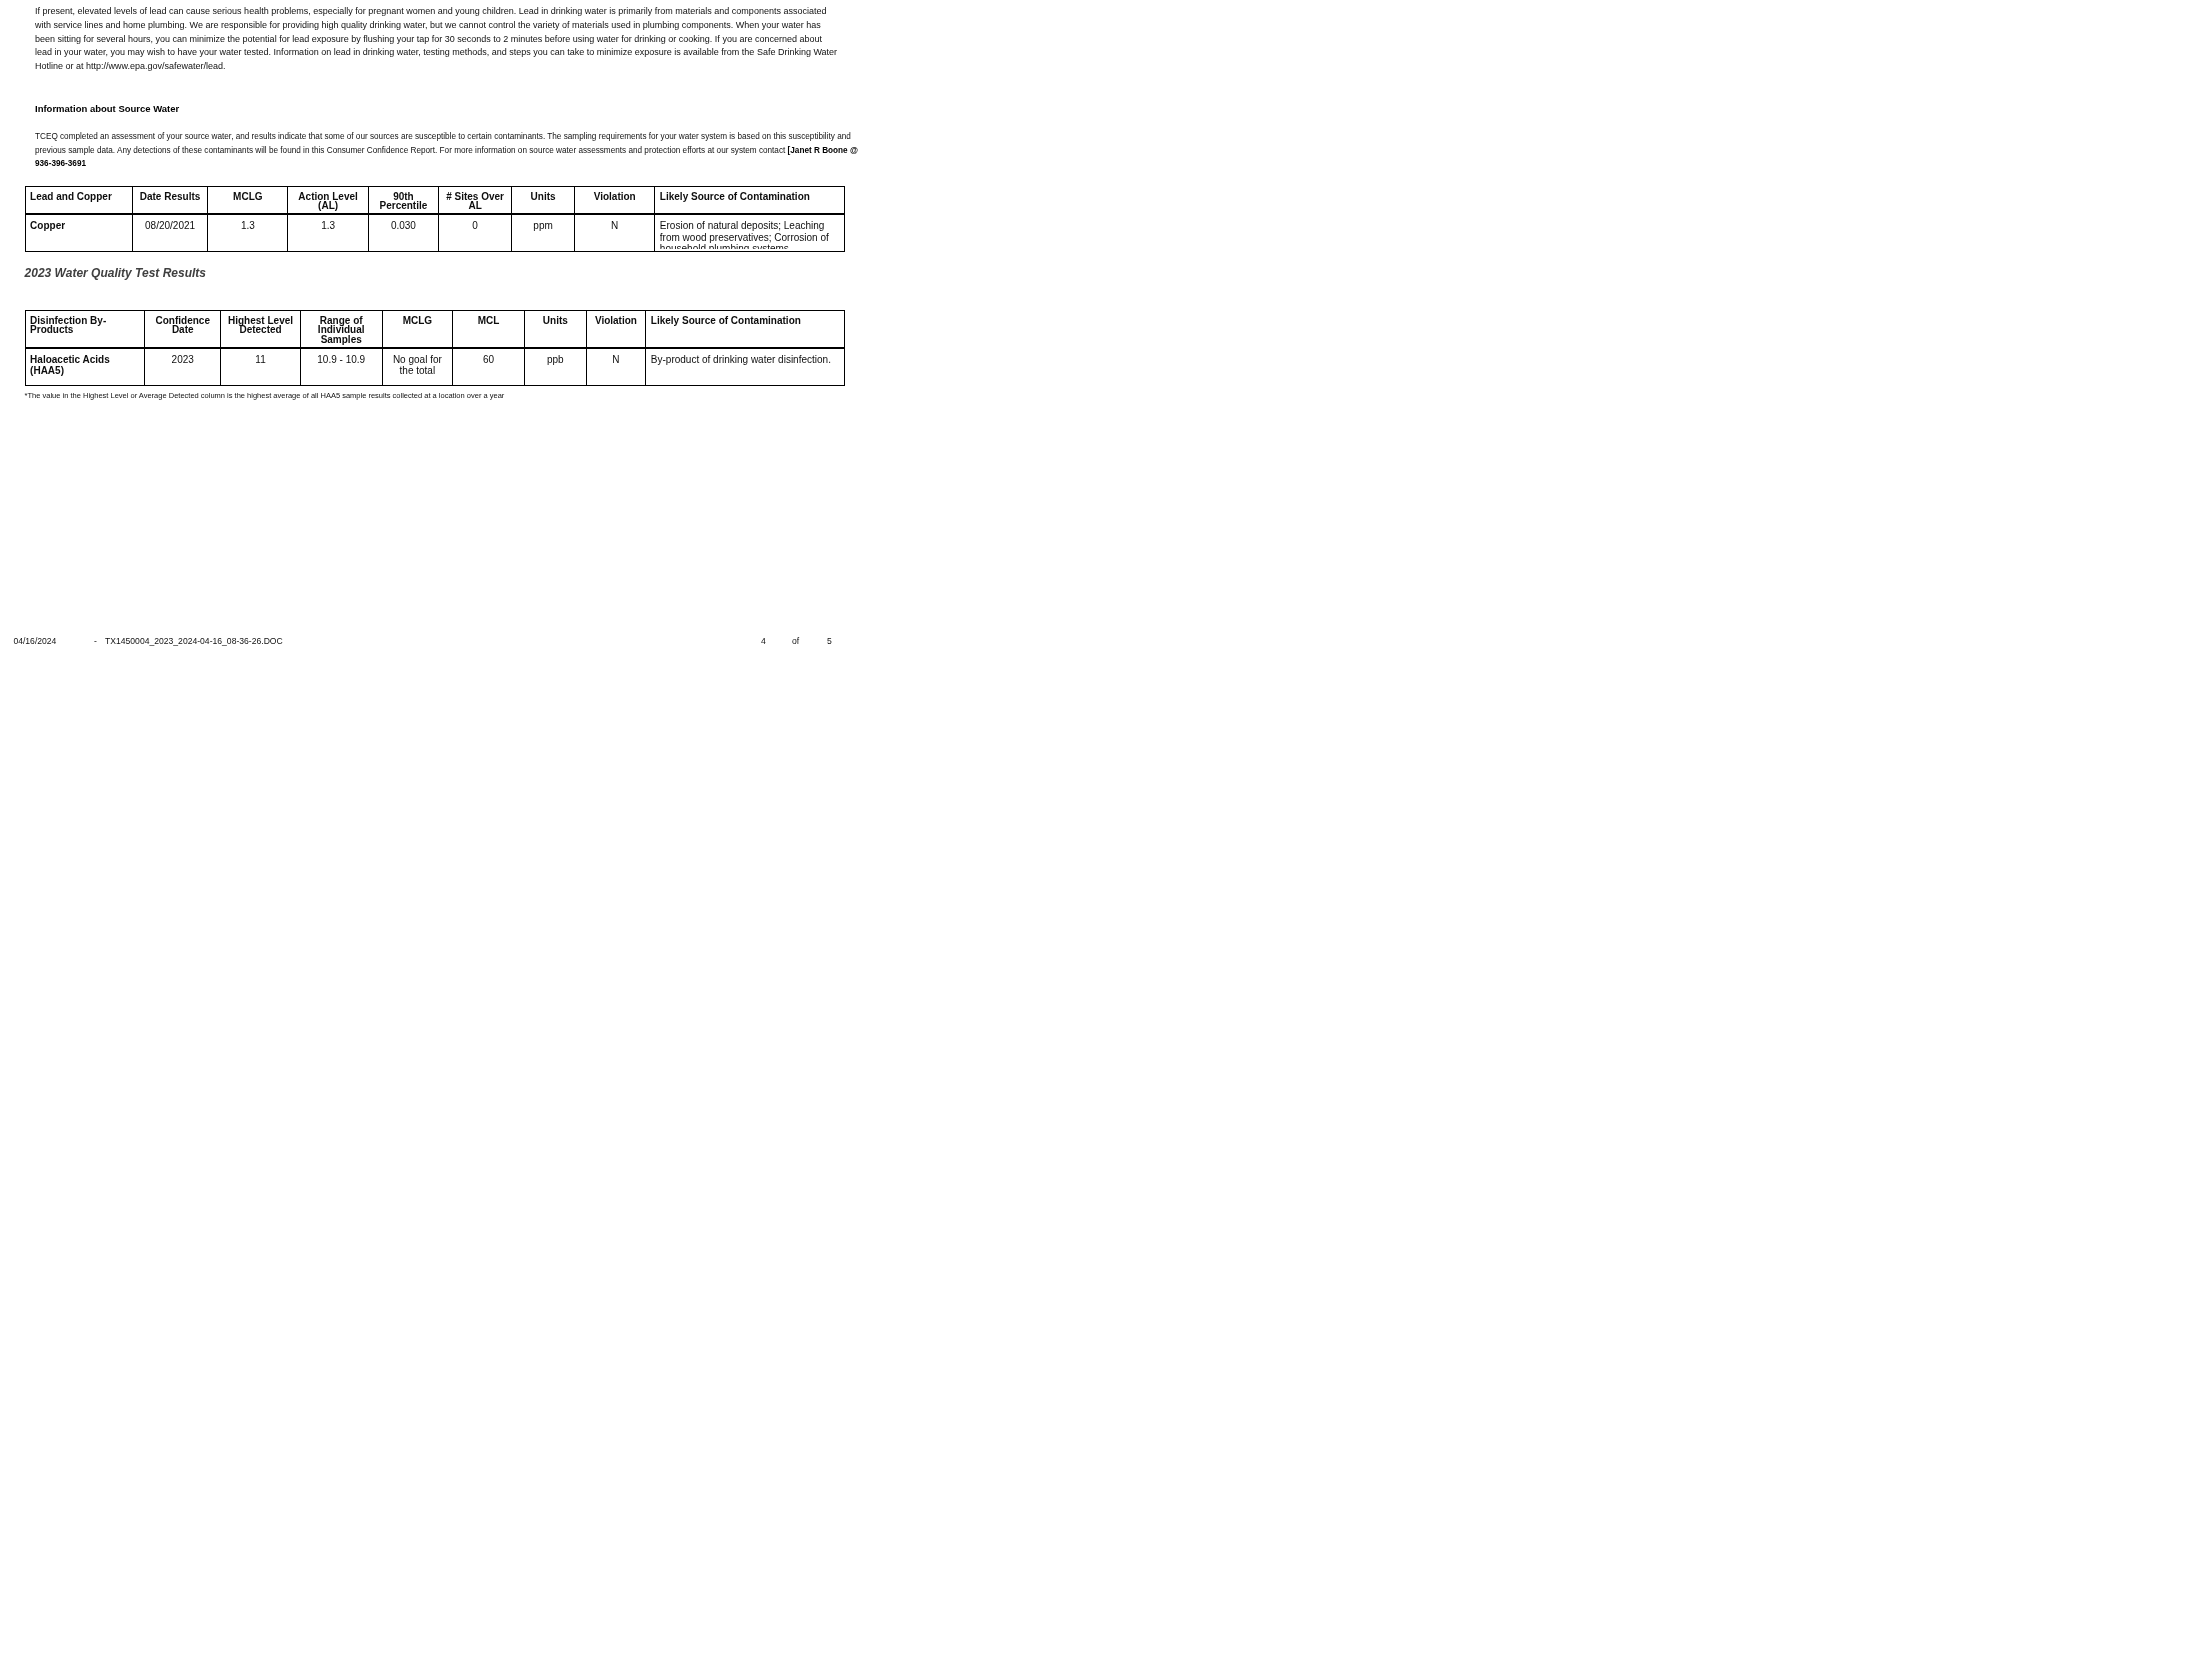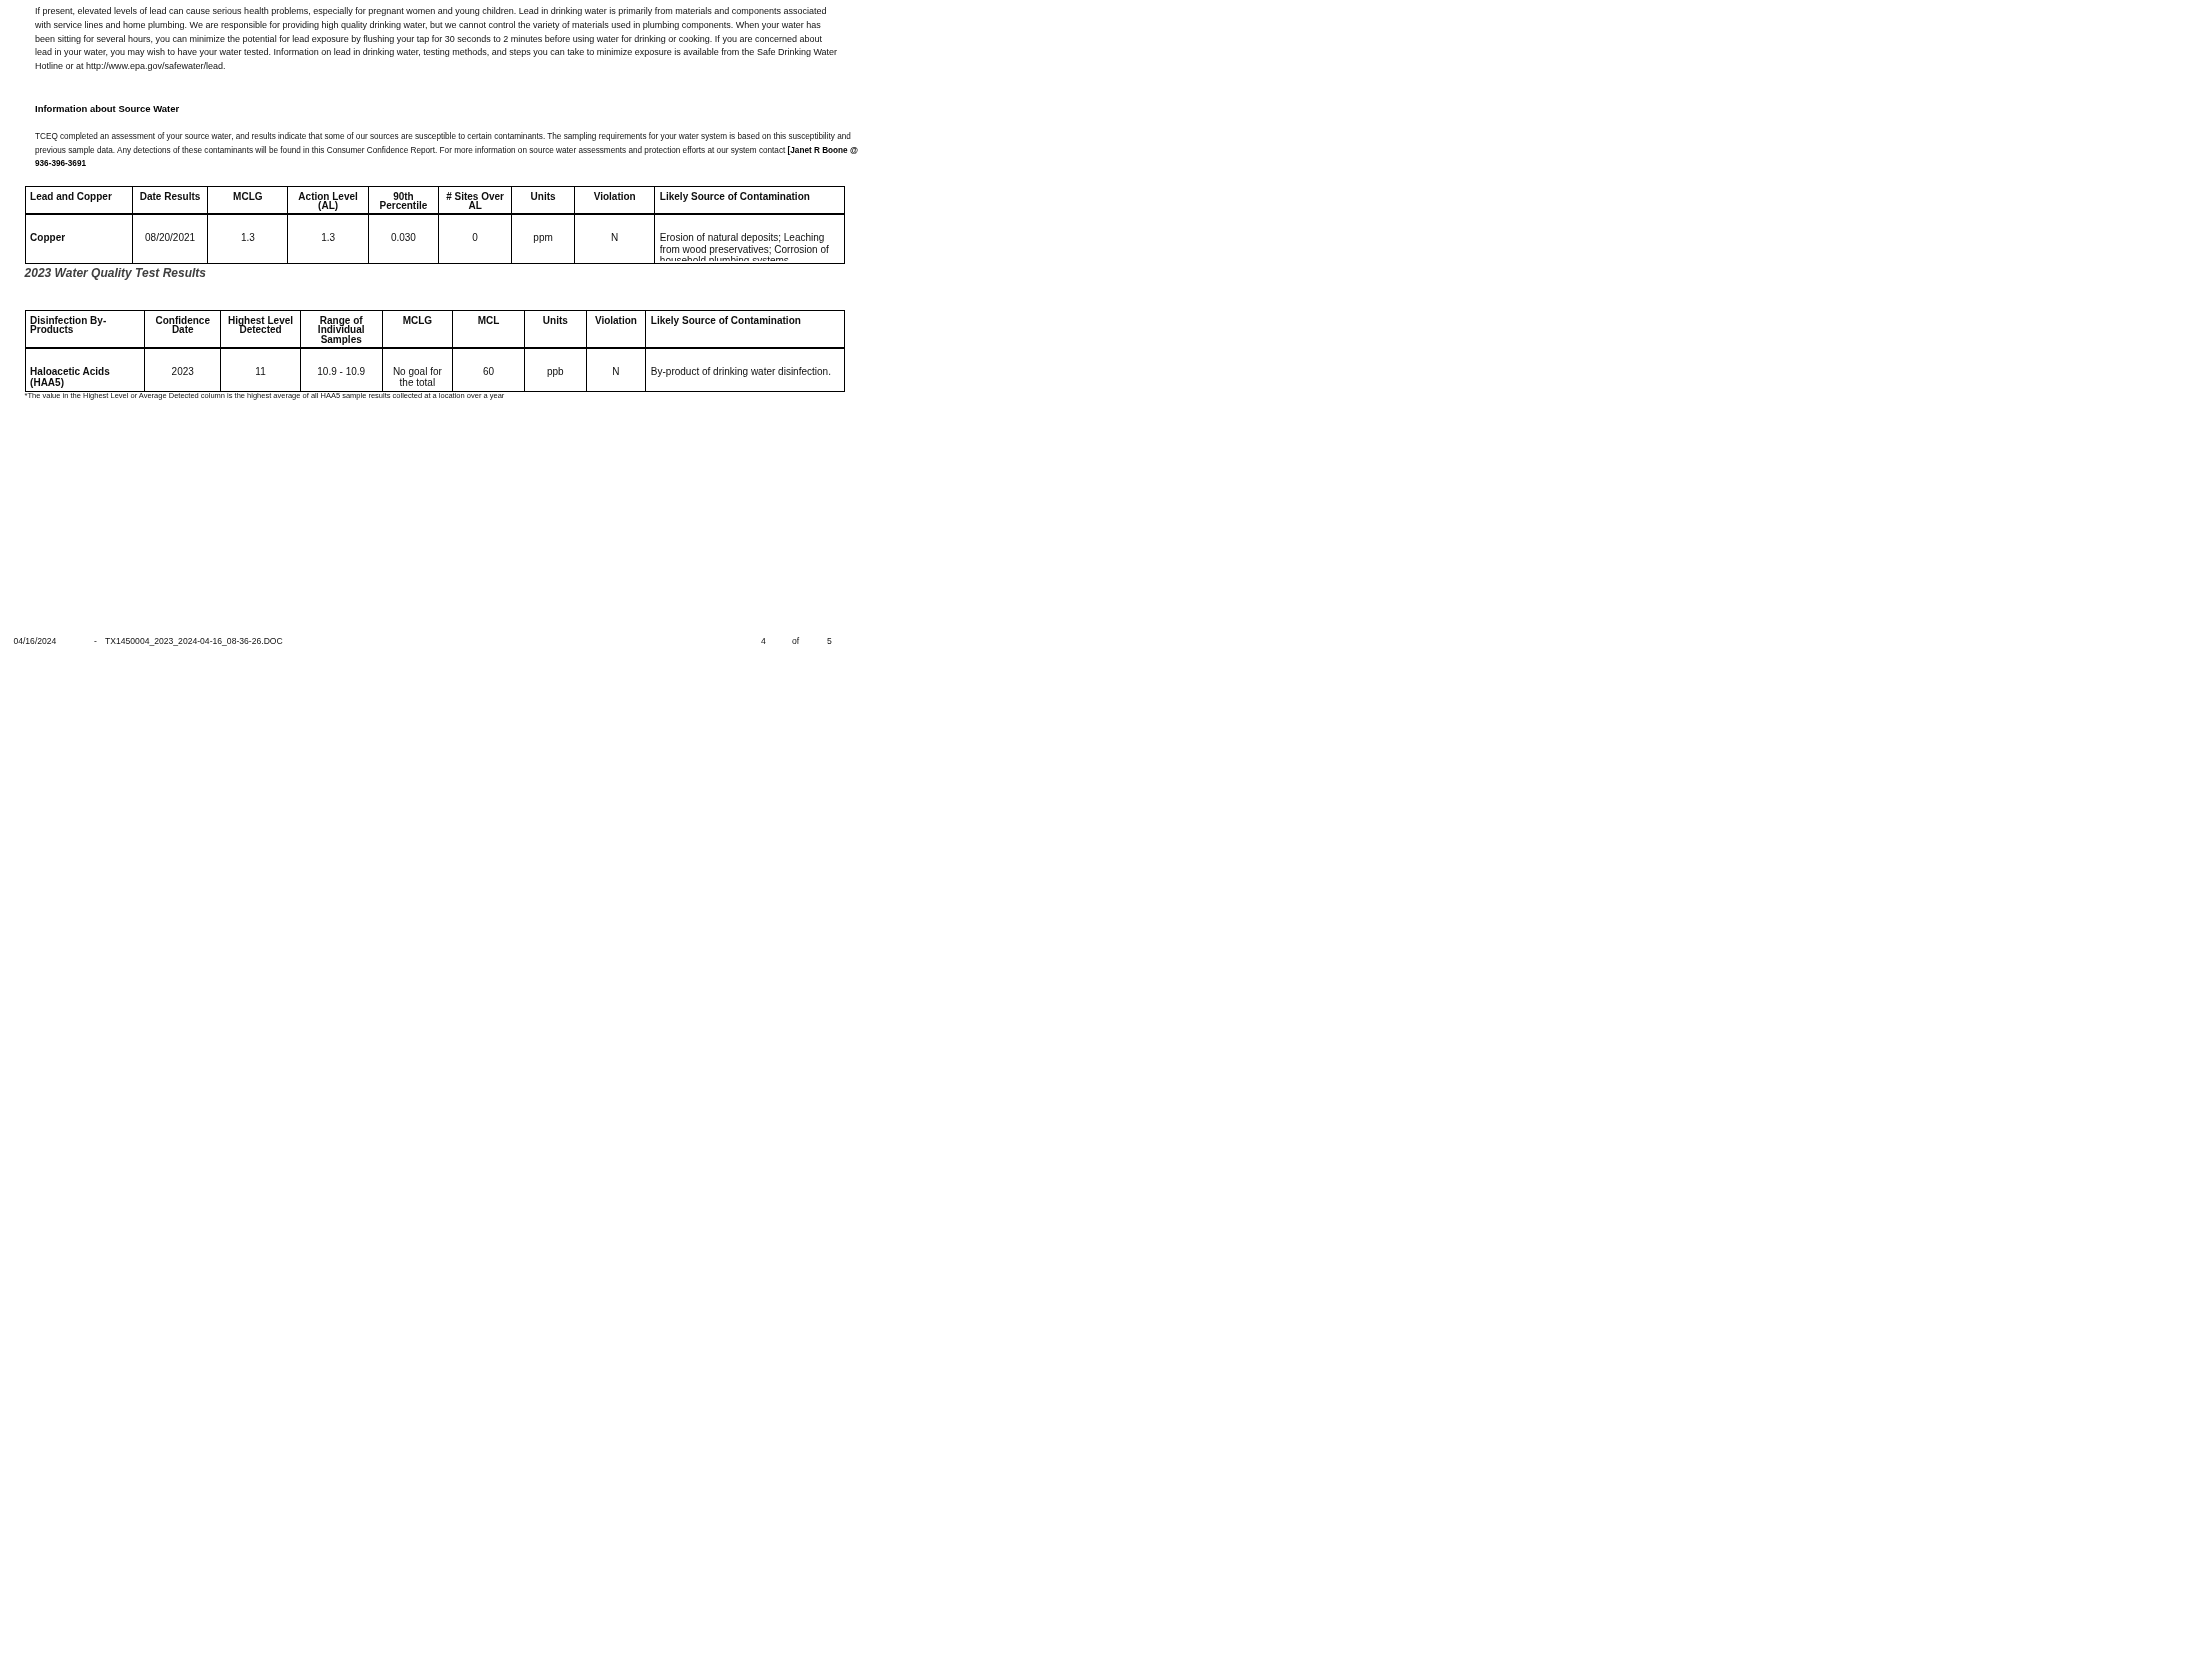--- a/index.html
+++ b/index.html
@@ -37,21 +37,21 @@
     padding: 4.5px 4.5px 2.2px 4.5px;
     overflow: hidden;
     color: #0d0d0d;
   }
   table.wq th {
     font-weight: bold; text-align: center;
     border-bottom: 2.2px solid #000;
     line-height: 9.8px;
   }
   table.wq th.al, table.wq td.al { text-align: left; }
-  table.wq td { text-align: center; line-height: 11.4px; padding-top: 17px; }
+  table.wq td { text-align: center; line-height: 11.4px; padding-top: 5px; }
   table.wq td.contaminant { font-weight: bold; }
   #lead-copper-table { top: 186px; }
   #lead-copper-table tr.hrow { height: 27px; }
   #lead-copper-table tr.drow { height: 35px; }
   #dbp-table { top: 310px; }
   #dbp-table tr.hrow { height: 36px; }
   #dbp-table tr.drow { height: 37px; }
   .clip { height: 28.5px; overflow: hidden; }
 
   .results-title {

